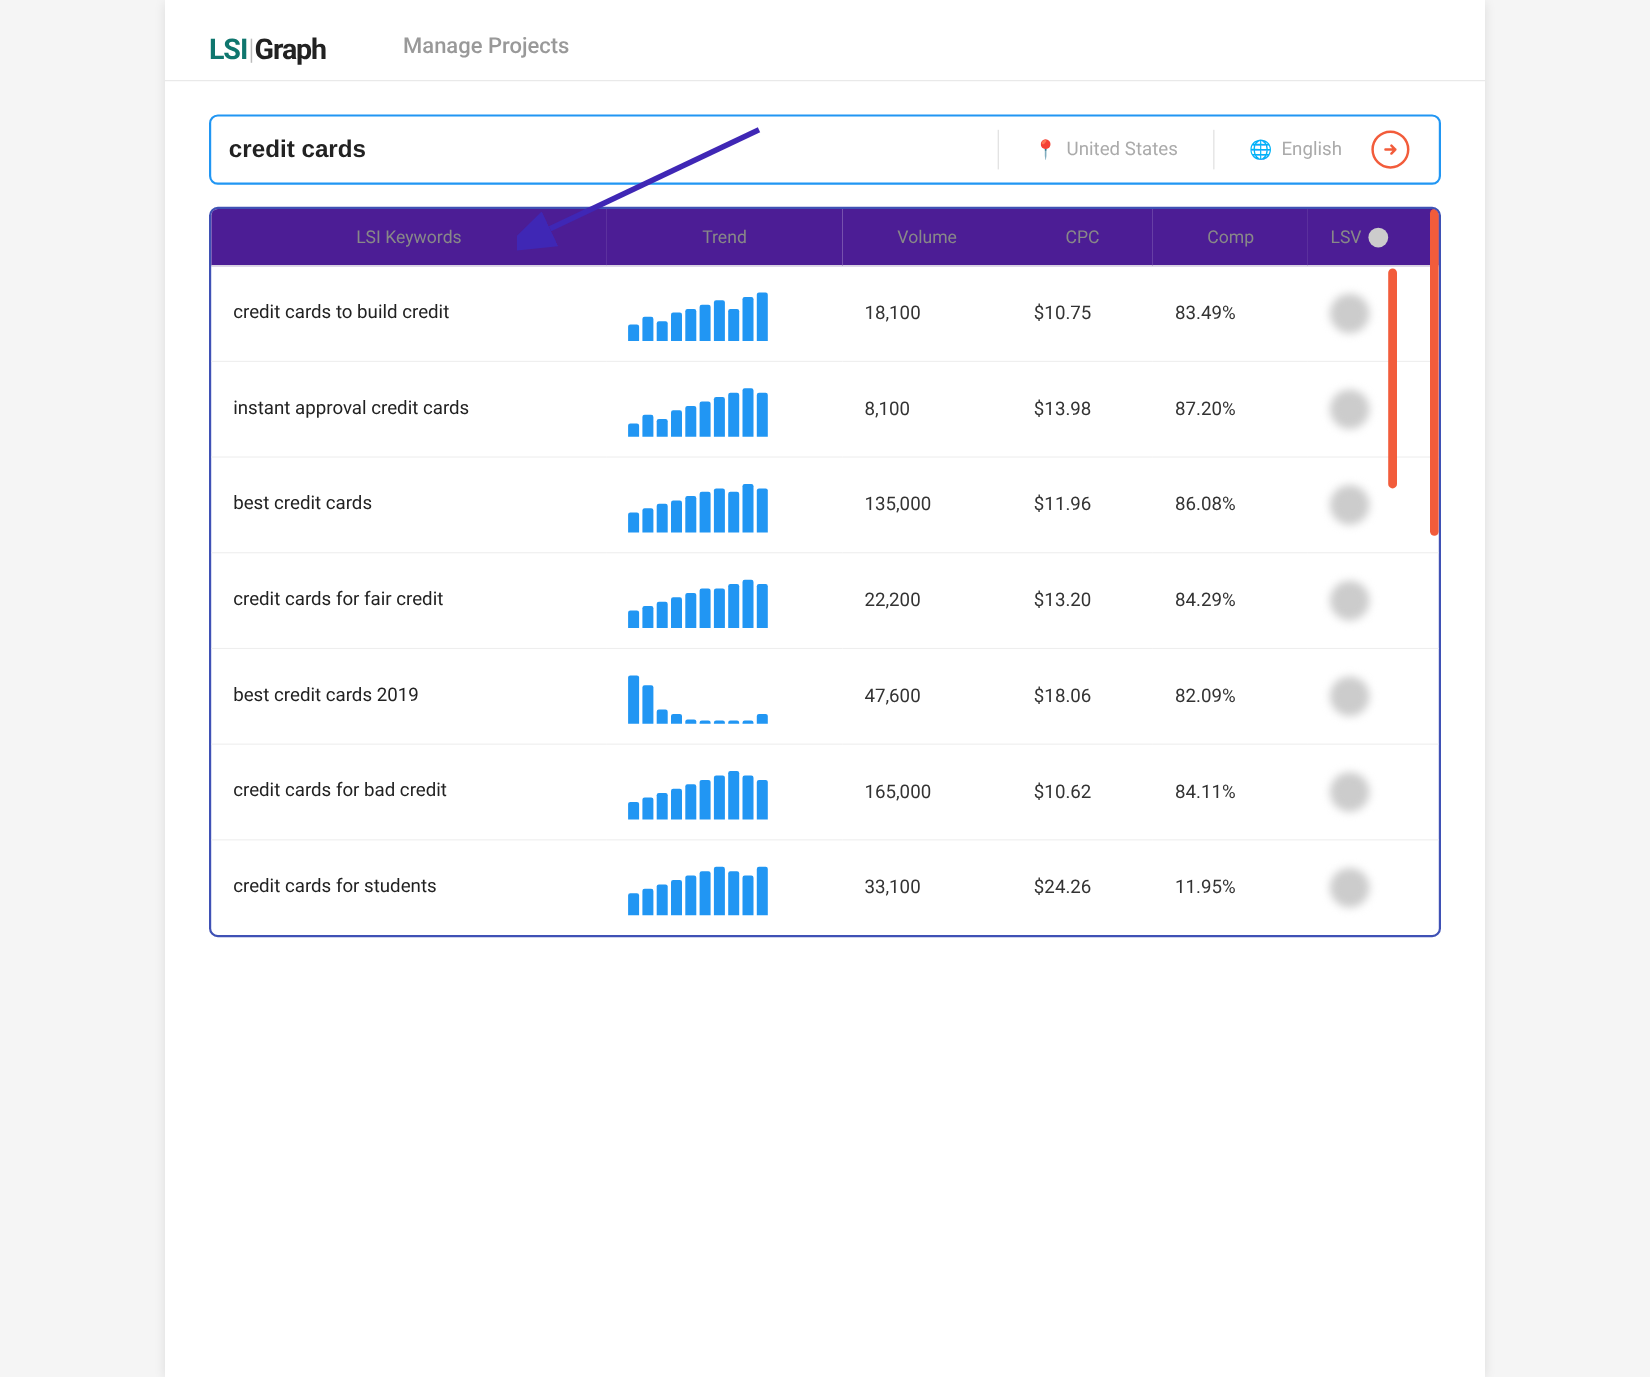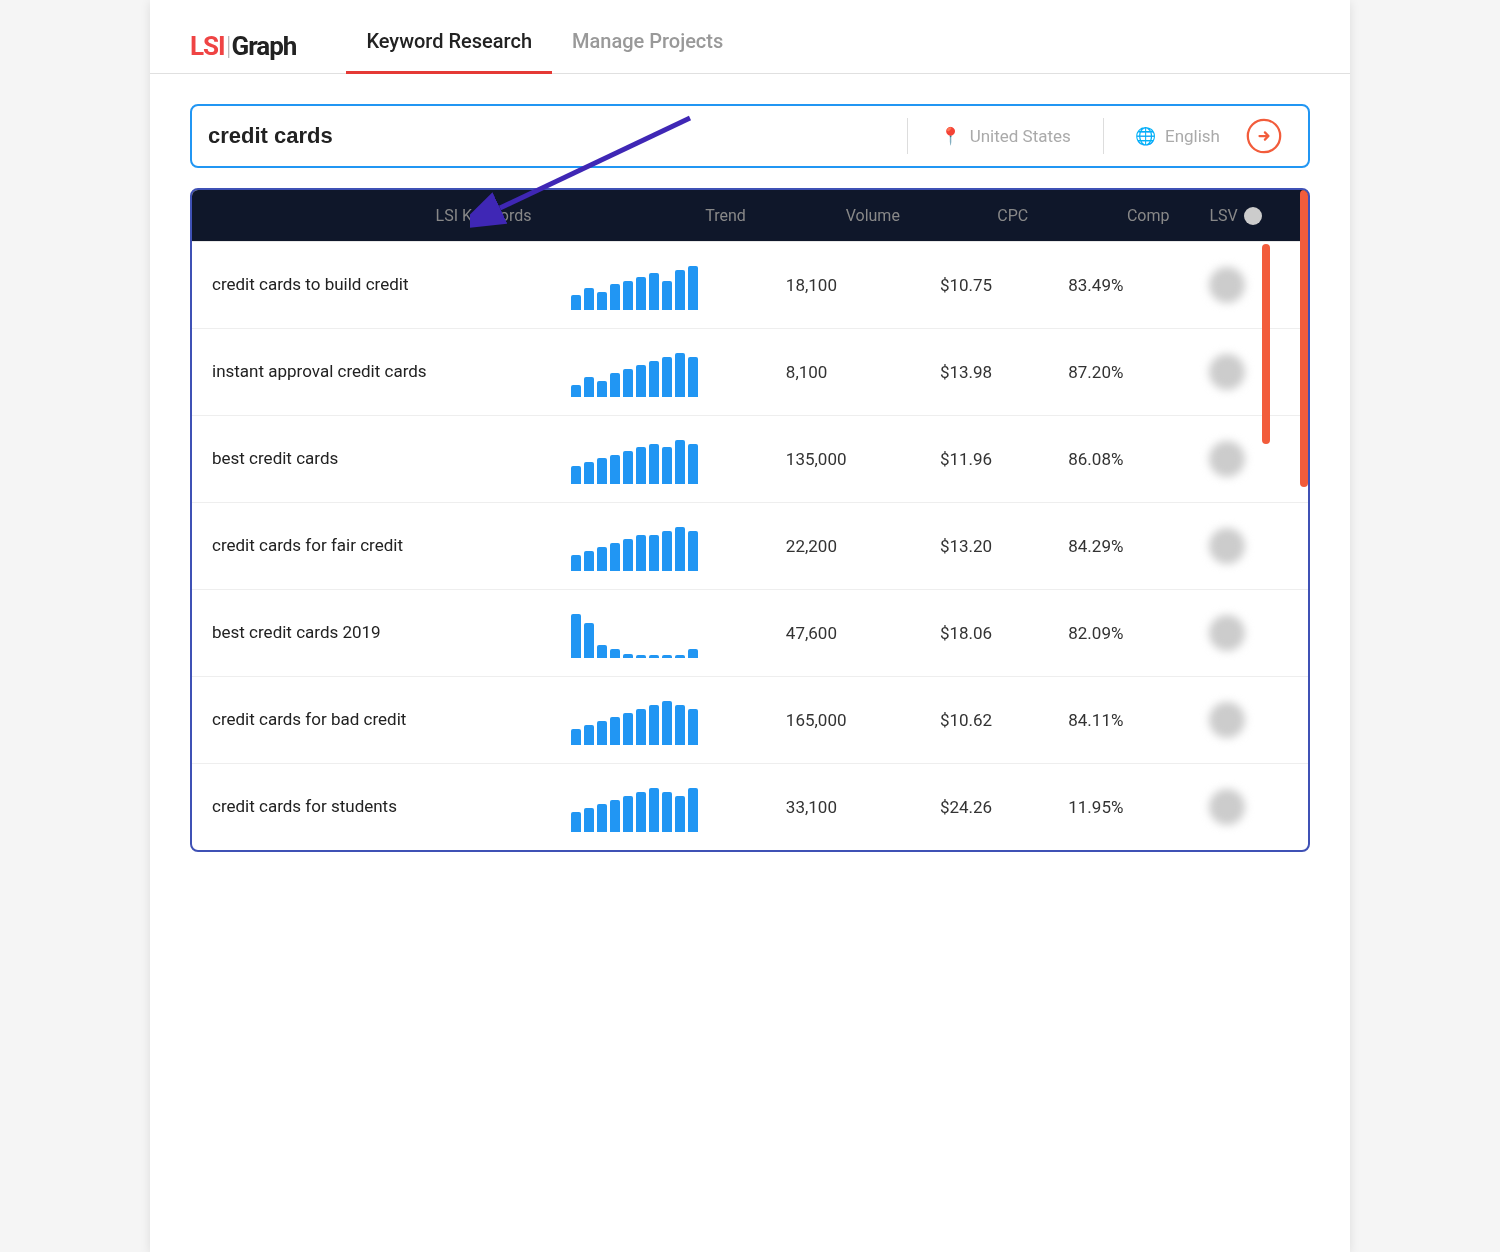--- a/index.html
+++ b/index.html
@@ -29,21 +29,21 @@
     }
     .logo {
       display: flex;
       align-items: center;
       font-size: 26px;
       font-weight: 700;
       margin-right: 50px;
       letter-spacing: -1px;
     }
     .logo-lsi {
-      color: #ef4444;
+      color: #0f766e;
     }
     .logo-graph {
       color: #222;
     }
     .logo-separator {
       color: #bbb;
       font-weight: 300;
       margin: 0 1px;
     }
     .nav-tabs {
@@ -156,22 +156,22 @@
       width: 8px;
       height: 45%;
       background: #f25c3b;
       border-radius: 4px;
     }
     .keyword-table thead tr th {
       padding: 16px 20px;
       font-size: 16px;
       font-weight: 400;
       color: #888;
-      background: #0f172a;
-      text-align: right;
+      background: #4c1d95;
+      text-align: center;
       border-bottom: 1px solid #e8e8e8;
     }
     .keyword-table thead tr th:nth-child(1) {
       width: 280px;
     }
     .keyword-table thead tr th:nth-child(2) {
       width: 160px;
     }
     .keyword-table thead tr th:nth-child(3) {
       width: 120px;
@@ -258,21 +258,20 @@
 
 <div class="app-container">
 
   <nav class="nav-bar">
     <div class="logo">
       <span class="logo-lsi">LSI</span>
       <span class="logo-separator">|</span>
       <span class="logo-graph">Graph</span>
     </div>
     <div class="nav-tabs">
-      <div class="nav-tab active">Keyword Research</div>
       <div class="nav-tab">Manage Projects</div>
     </div>
   </nav>
 
   <div class="search-section">
     <div class="search-bar">
       <input class="search-input" type="text" value="credit cards" style="">
       <div class="search-divider"></div>
       <div class="search-location">
         <span class="loc-icon">📍</span>

